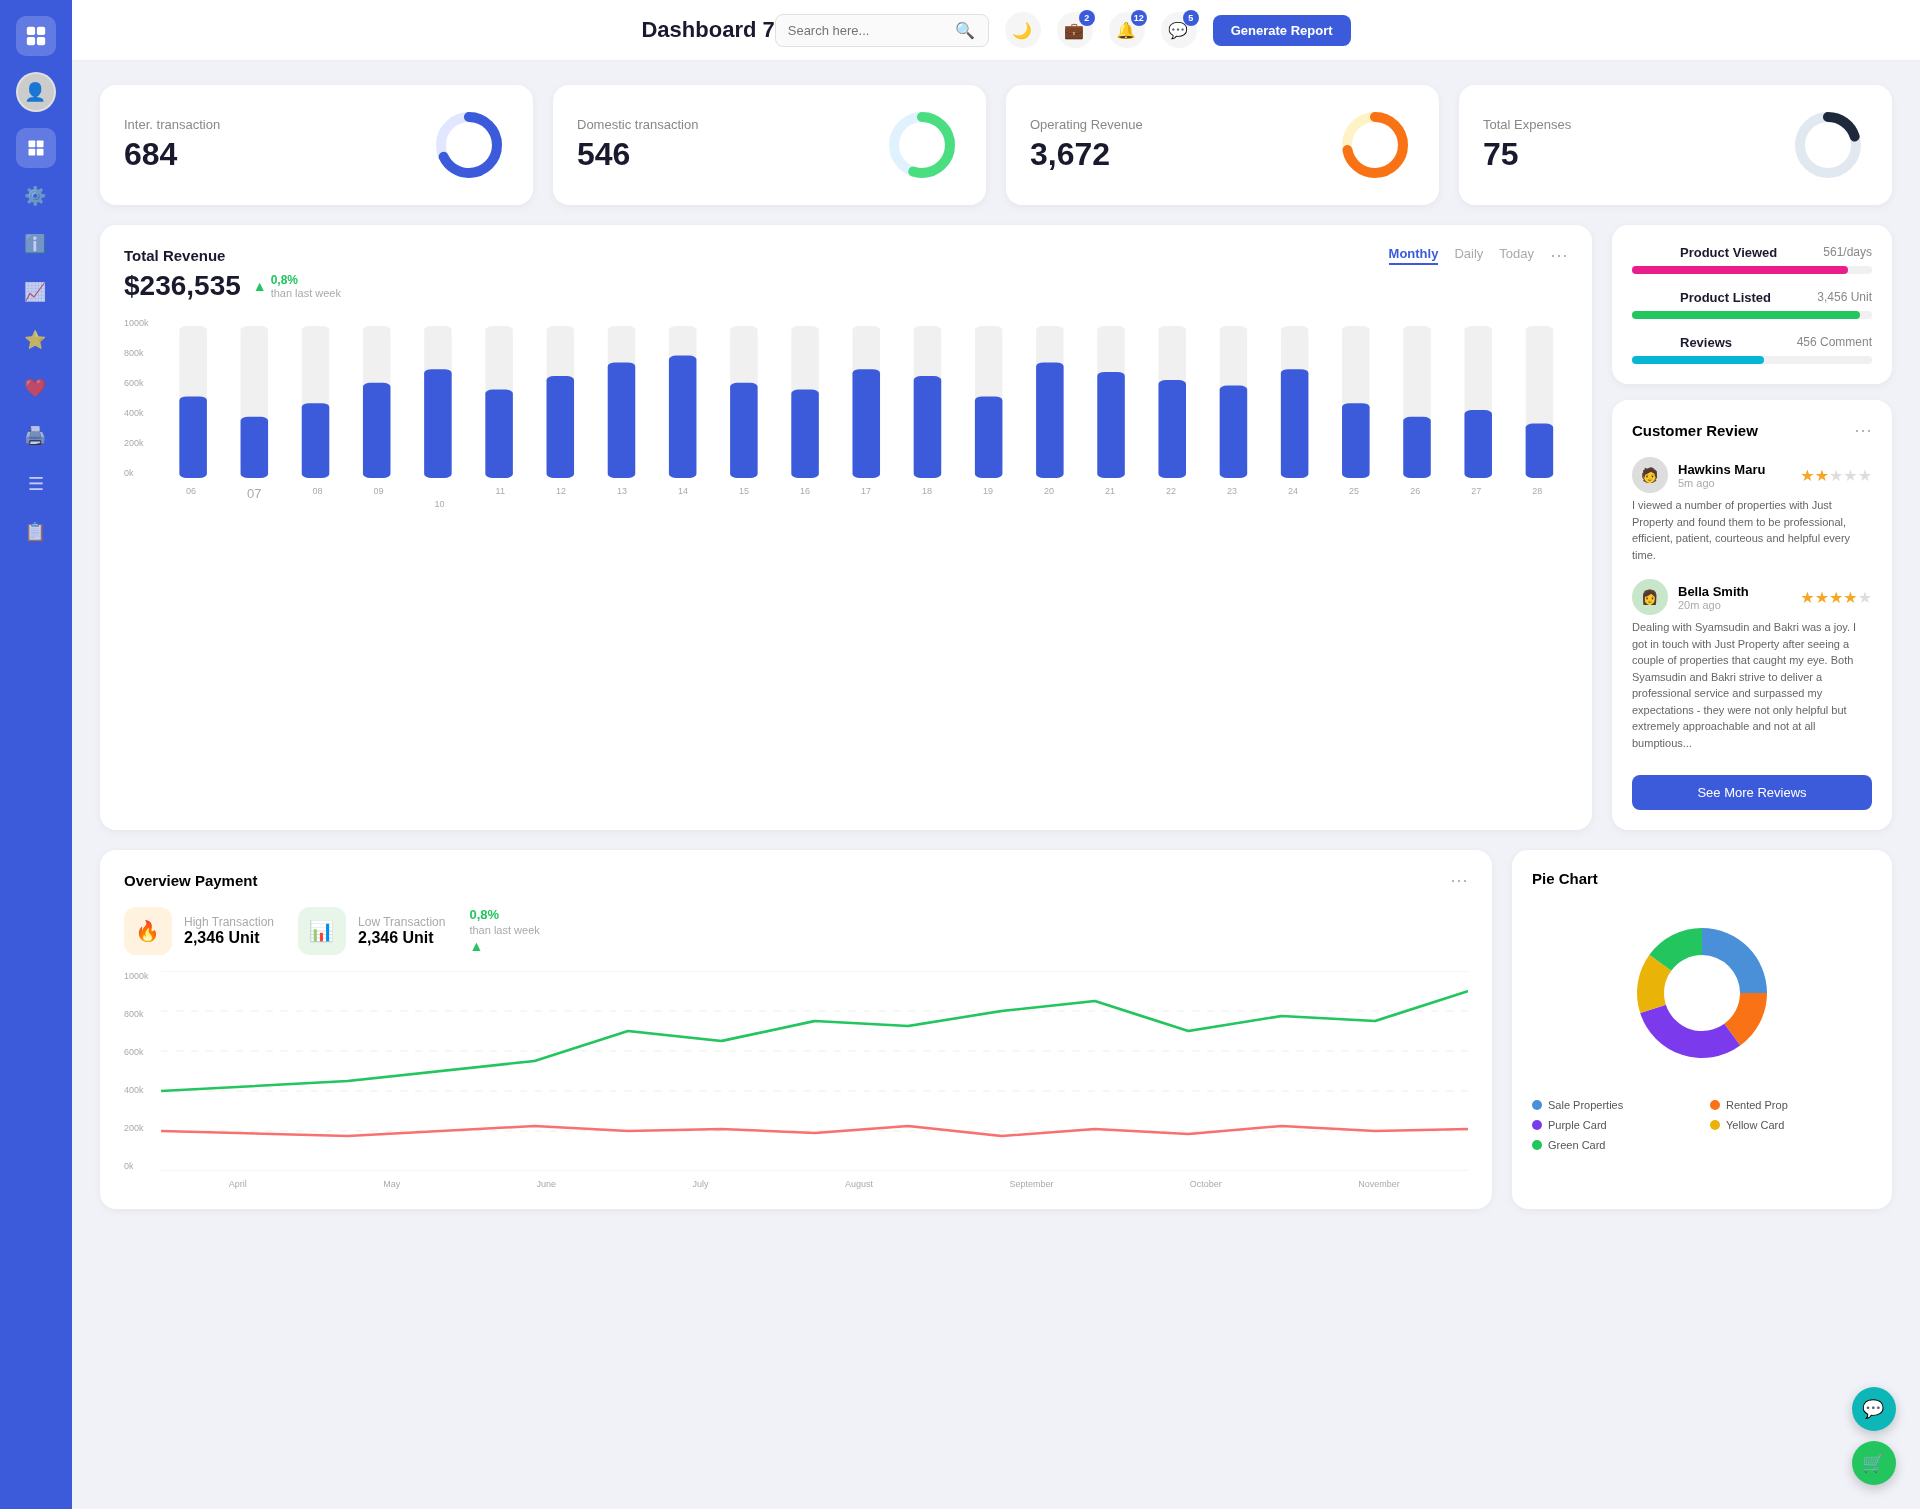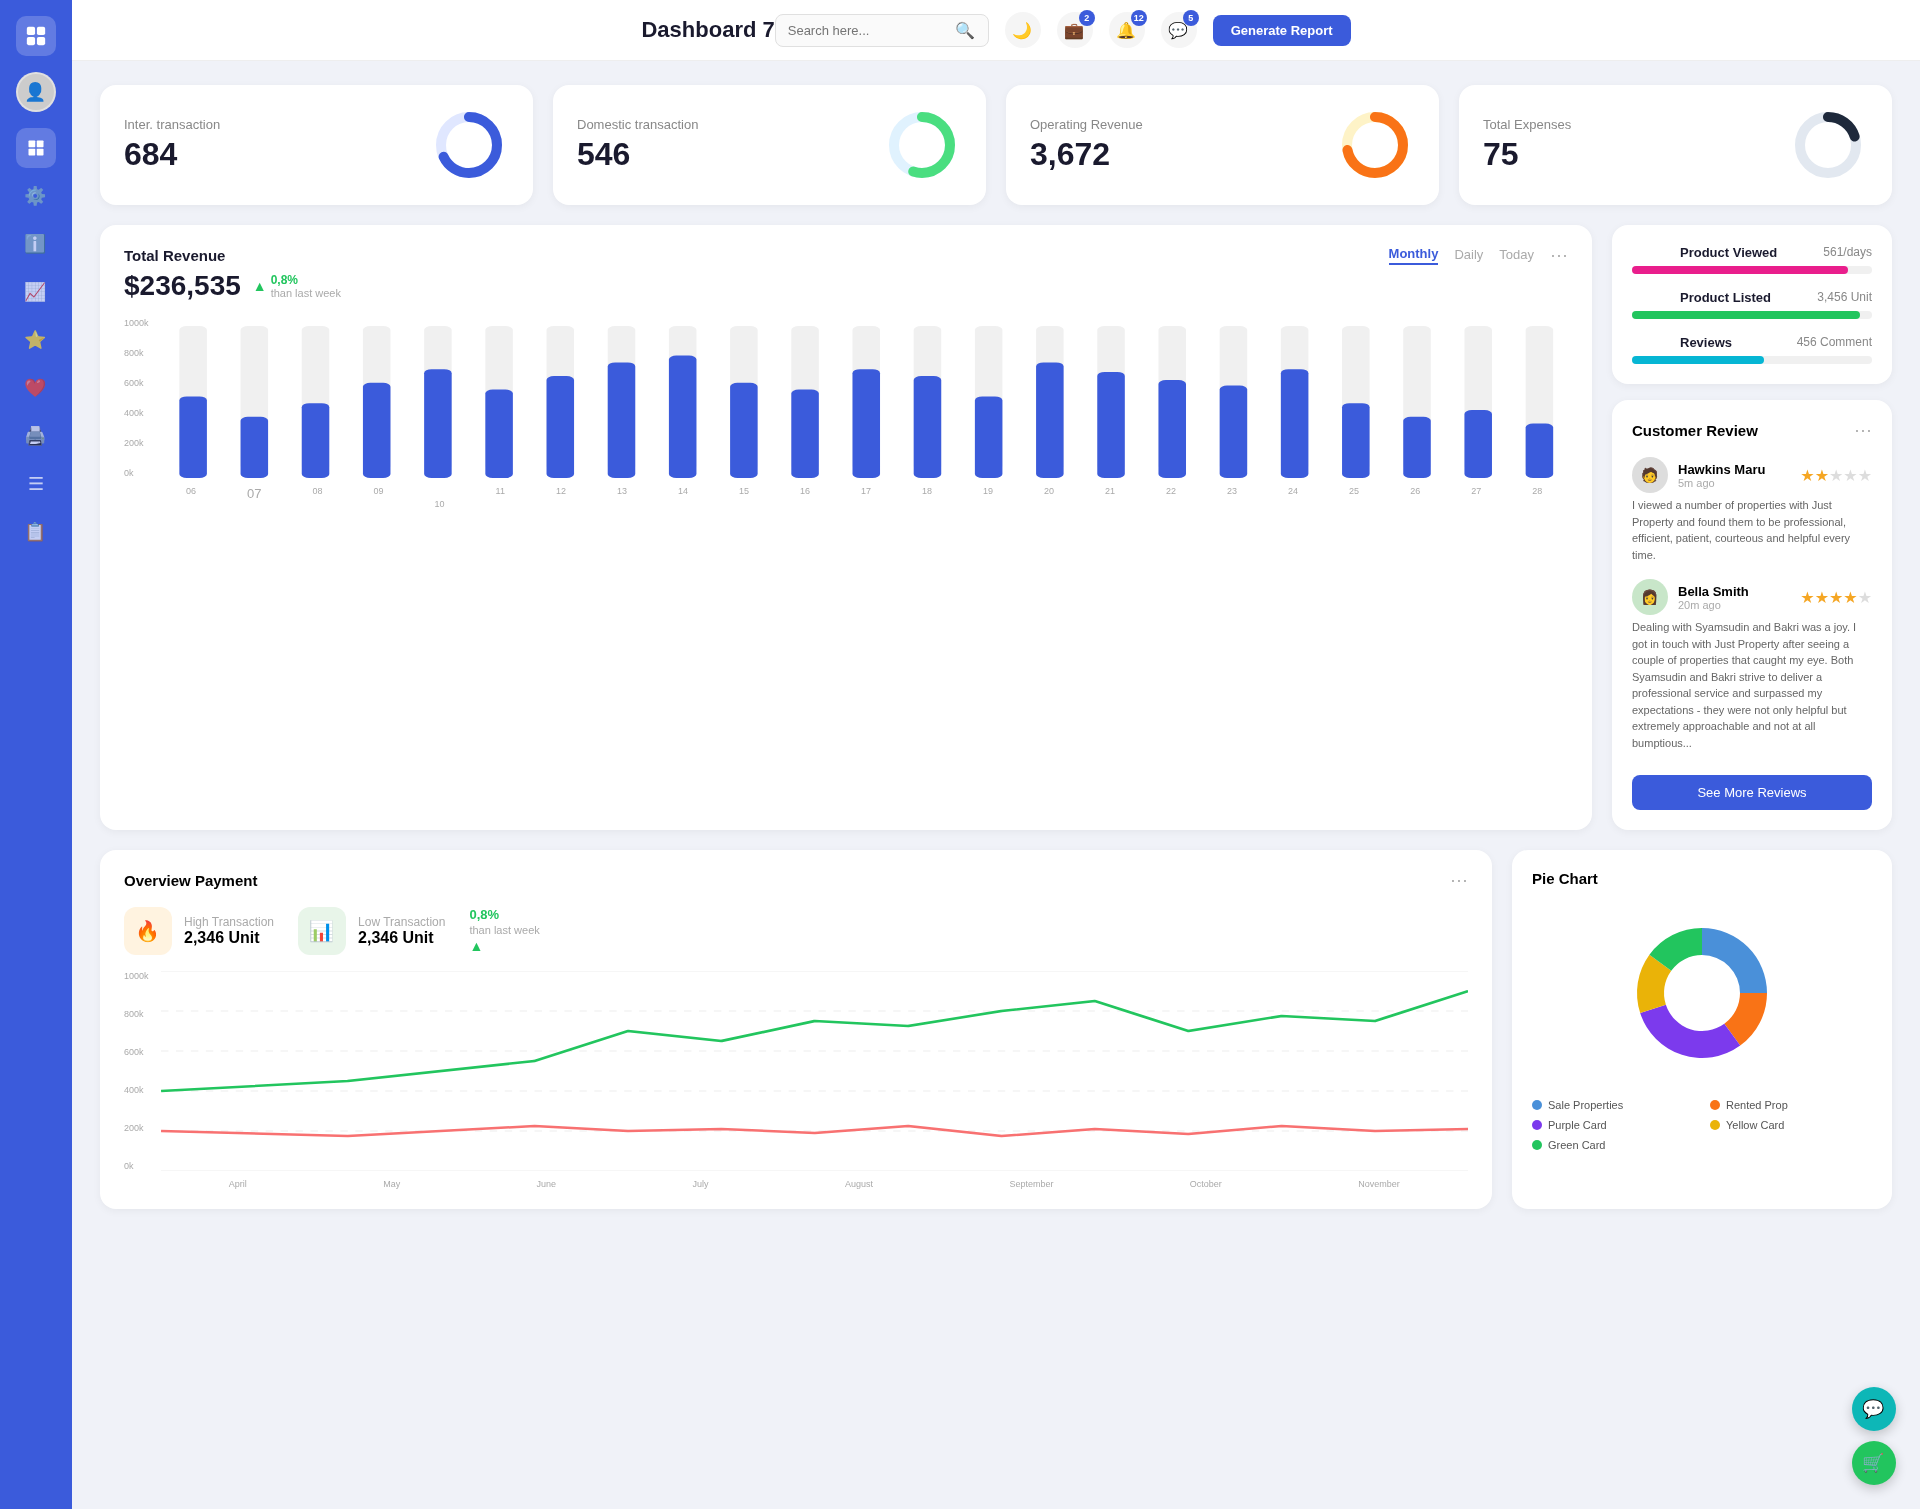--- a/index.html
+++ b/index.html
@@ -130,21 +130,21 @@
 
     
     .chart-card {
       background: #fff;
       border-radius: 16px;
       padding: 20px 24px;
       box-shadow: 0 2px 8px rgba(0,0,0,0.05);
     }
     .chart-card-header { display: flex; align-items: center; justify-content: space-between; margin-bottom: 4px; }
     .chart-card-title { font-size: 15px; font-weight: 700; color: #1a1a2e; }
-    .tab-group { display: flex; align-items: center; gap: 16px; }
+    .tab-group { display: flex; align-items: flex-start; gap: 16px; }
     .tab-item { font-size: 13px; color: #aaa; cursor: pointer; padding-bottom: 2px; }
     .tab-item.active { color: #3b5bdb; border-bottom: 2px solid #3b5bdb; font-weight: 600; }
     .more-btn { font-size: 18px; color: #aaa; cursor: pointer; }
 
     .revenue-amount-row { display: flex; align-items: center; gap: 12px; margin-bottom: 16px; }
     .revenue-amount { font-size: 28px; font-weight: 800; color: #1a1a2e; }
     .revenue-change { display: flex; align-items: center; gap: 4px; }
     .up-arrow { color: #22c55e; font-size: 14px; }
     .change-pct { color: #22c55e; font-size: 12px; font-weight: 700; }
     .change-label { color: #aaa; font-size: 11px; }

